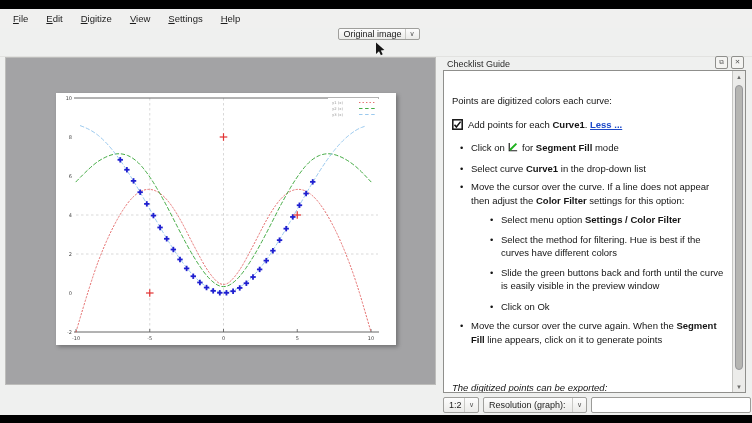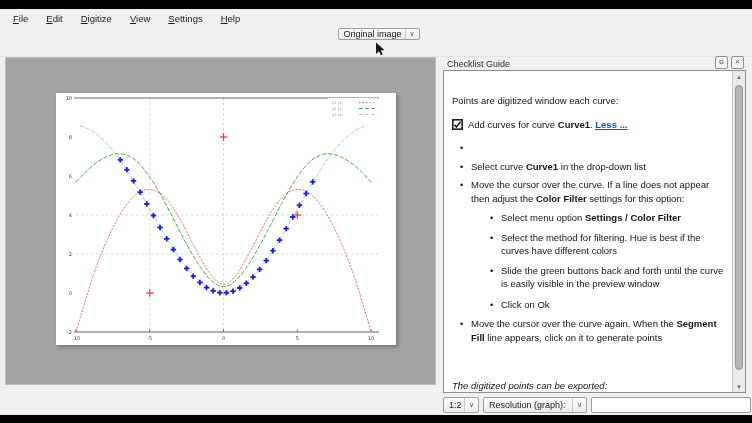--- a/index.html
+++ b/index.html
@@ -267,36 +267,42 @@
 
     <div class="dock">
       <div class="dock-titlebar">
         <span class="dock-title">Checklist Guide</span>
         <span class="dock-btn">⧉</span>
         <span class="dock-btn">✕</span>
       </div>
       <div class="dock-body">
         <div class="dock-text">
 
-          <p class="para">Points are digitized window each curve:</p>
+          <p class="para">Points are digitized colors each curve:</p>
 
           <div class="check-row">
             <span class="cbx">
               <svg width="11" height="11" viewBox="0 0 11 11">
                 <rect x="0.8" y="0.8" width="9.4" height="9.4" fill="#fff" stroke="#111" stroke-width="1.5"></rect>
                 <path d="M2.5 5.7 L4.4 8 L8.6 2.6" fill="none" stroke="#111" stroke-width="1.5"></path>
               </svg>
             </span>
             <span>
-              <span>Add curves for curve </span><b>Curve1</b><span>. </span><a class="lnk">Less ...</a>
+              <span>Add points for each </span><b>Curve1</b><span>. </span><a class="lnk">Less ...</a>
             </span>
           </div>
 
           <div class="bullet l1" style="margin-top:8px;">
             <span class="dot">•</span>
+            <span>
+              <span>Click on </span><span class="mini-icon"><svg width="12" height="12" viewBox="0 0 16 16">
+                    <path d="M3 2.5 V13 H13.5" fill="none" stroke="#222" stroke-width="1.6"></path>
+                    <line x1="4" y1="12" x2="12.5" y2="3.5" stroke="#1db11d" stroke-width="2.6"></line>
+                  </svg></span><span> for </span><b>Segment Fill</b><span> mode</span>
+            </span>
           </div>
 
           <div class="bullet l1" style="margin-top:5px;">
             <span class="dot">•</span>
             <span><span>Select curve </span><b>Curve1</b><span> in the drop-down list</span></span>
           </div>
 
           <div class="bullet l1" style="margin-top:5px;">
             <span class="dot">•</span>
             <span><span>Move the cursor over the curve. If a line does not appear then adjust the </span><b>Color Filter</b><span> settings for this option:</span></span>

